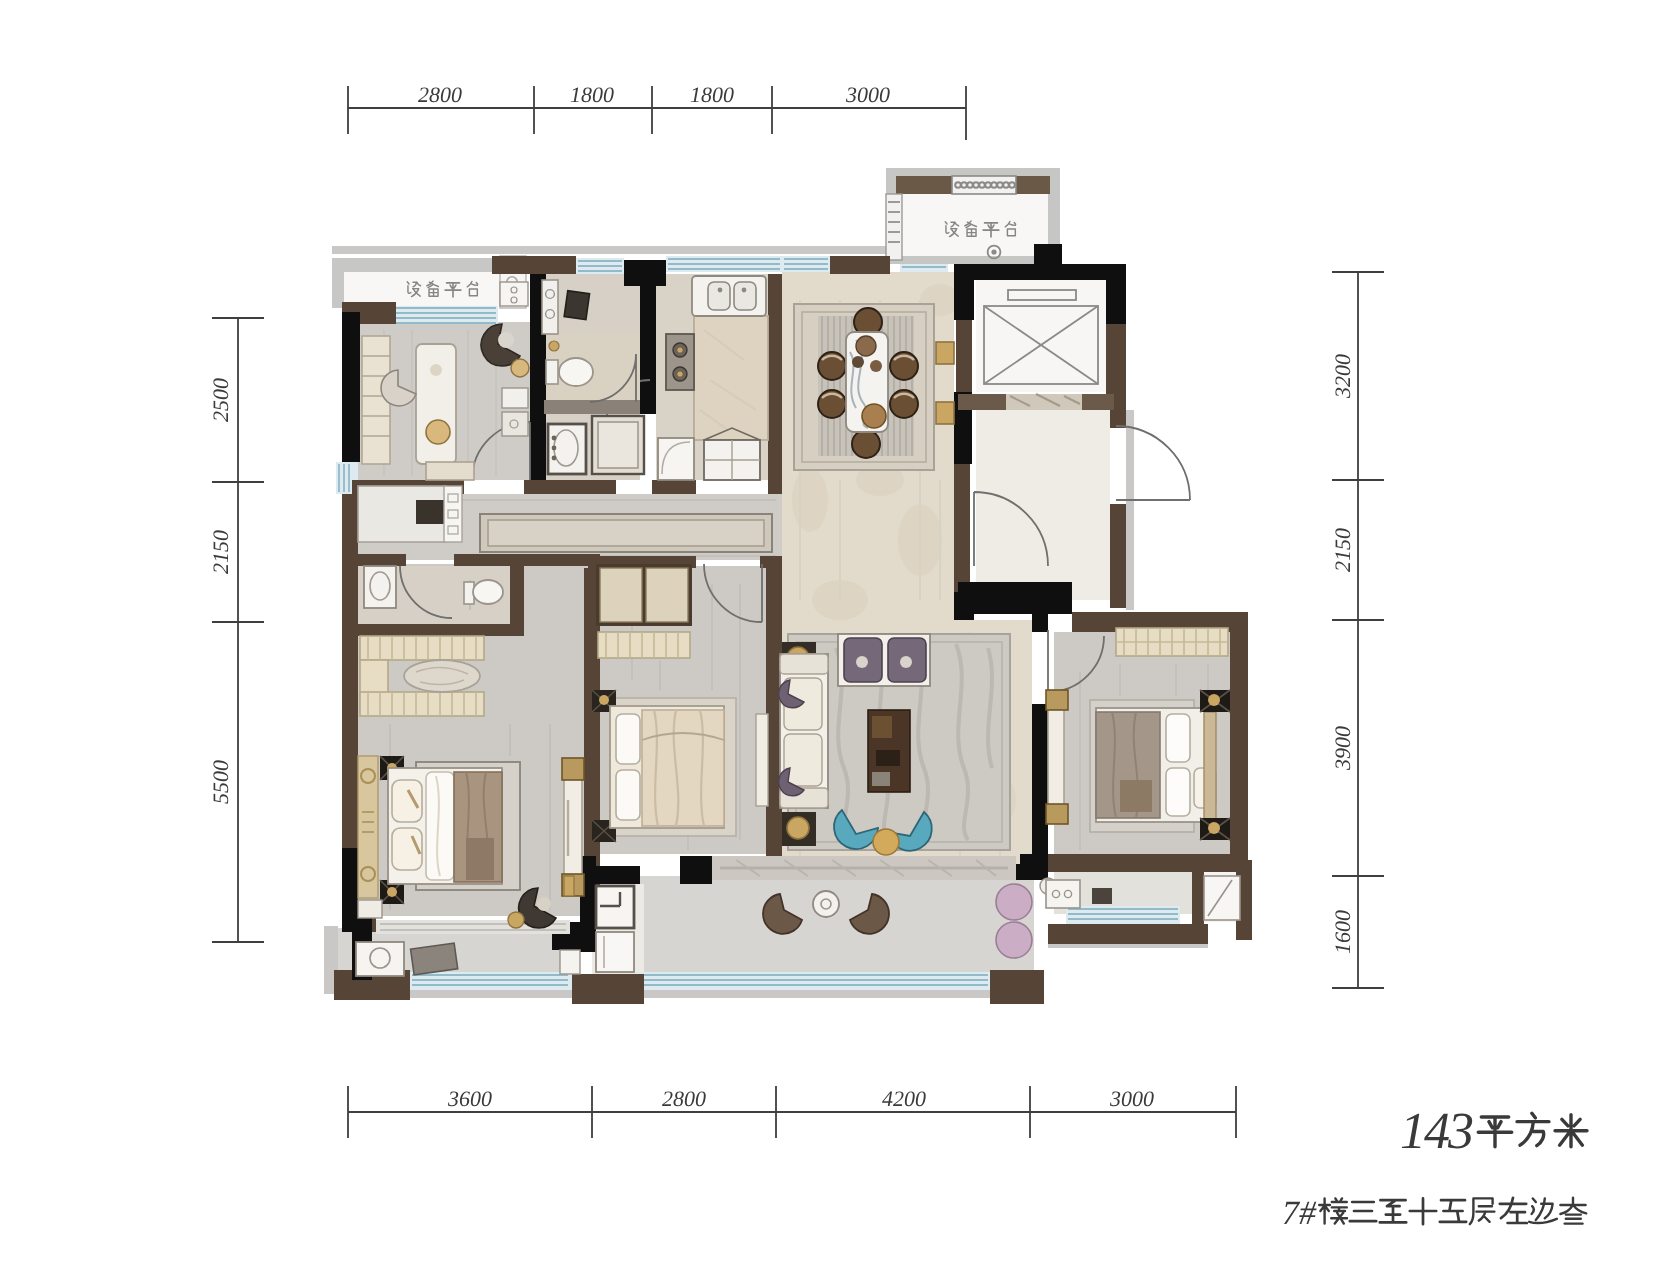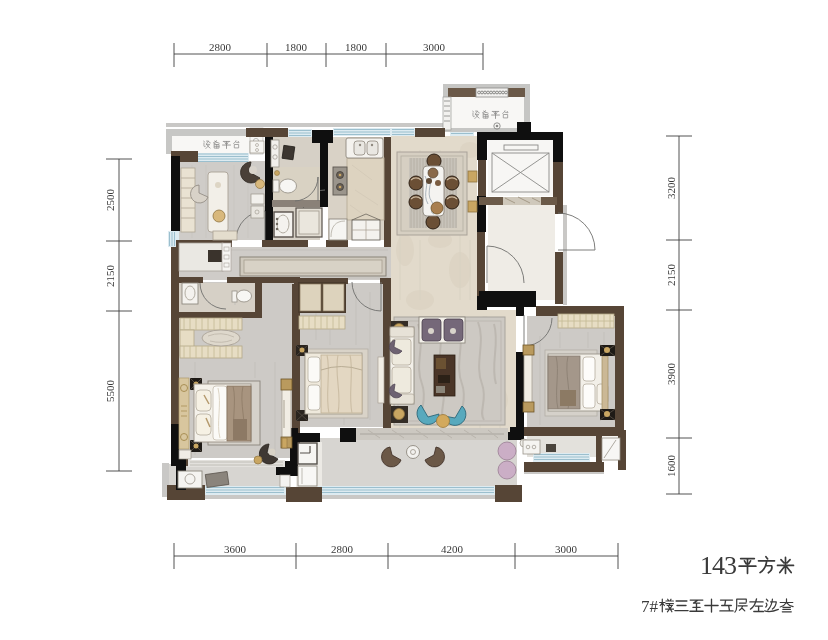--- a/index.html
+++ b/index.html
@@ -1,16 +1,16 @@
 <!DOCTYPE html>
 <html><head>
 <meta charset="utf-8">
 <style>
 html,body{margin:0;padding:0;background:#ffffff;}
-#wrap{width:828px;height:640px;position:relative;background:#ffffff;overflow:hidden;}
+#wrap{width:828px;height:640px;position:relative;background:#ffffff;overflow:hidden;font-style:italic;}
 text{font-family:"Liberation Serif",serif;fill:#3a3a3a;}
 .gl path{fill:none;stroke:#3a3a3a;stroke-linecap:round;stroke-linejoin:round;}
 </style>
 </head>
 <body>
 <div id="wrap">
 <svg width="828" height="640" viewBox="0 0 828 640">
 <rect width="828" height="640" fill="#ffffff"></rect>
 <defs>
 <symbol id="gping" viewBox="0 0 100 100" class="gl">

